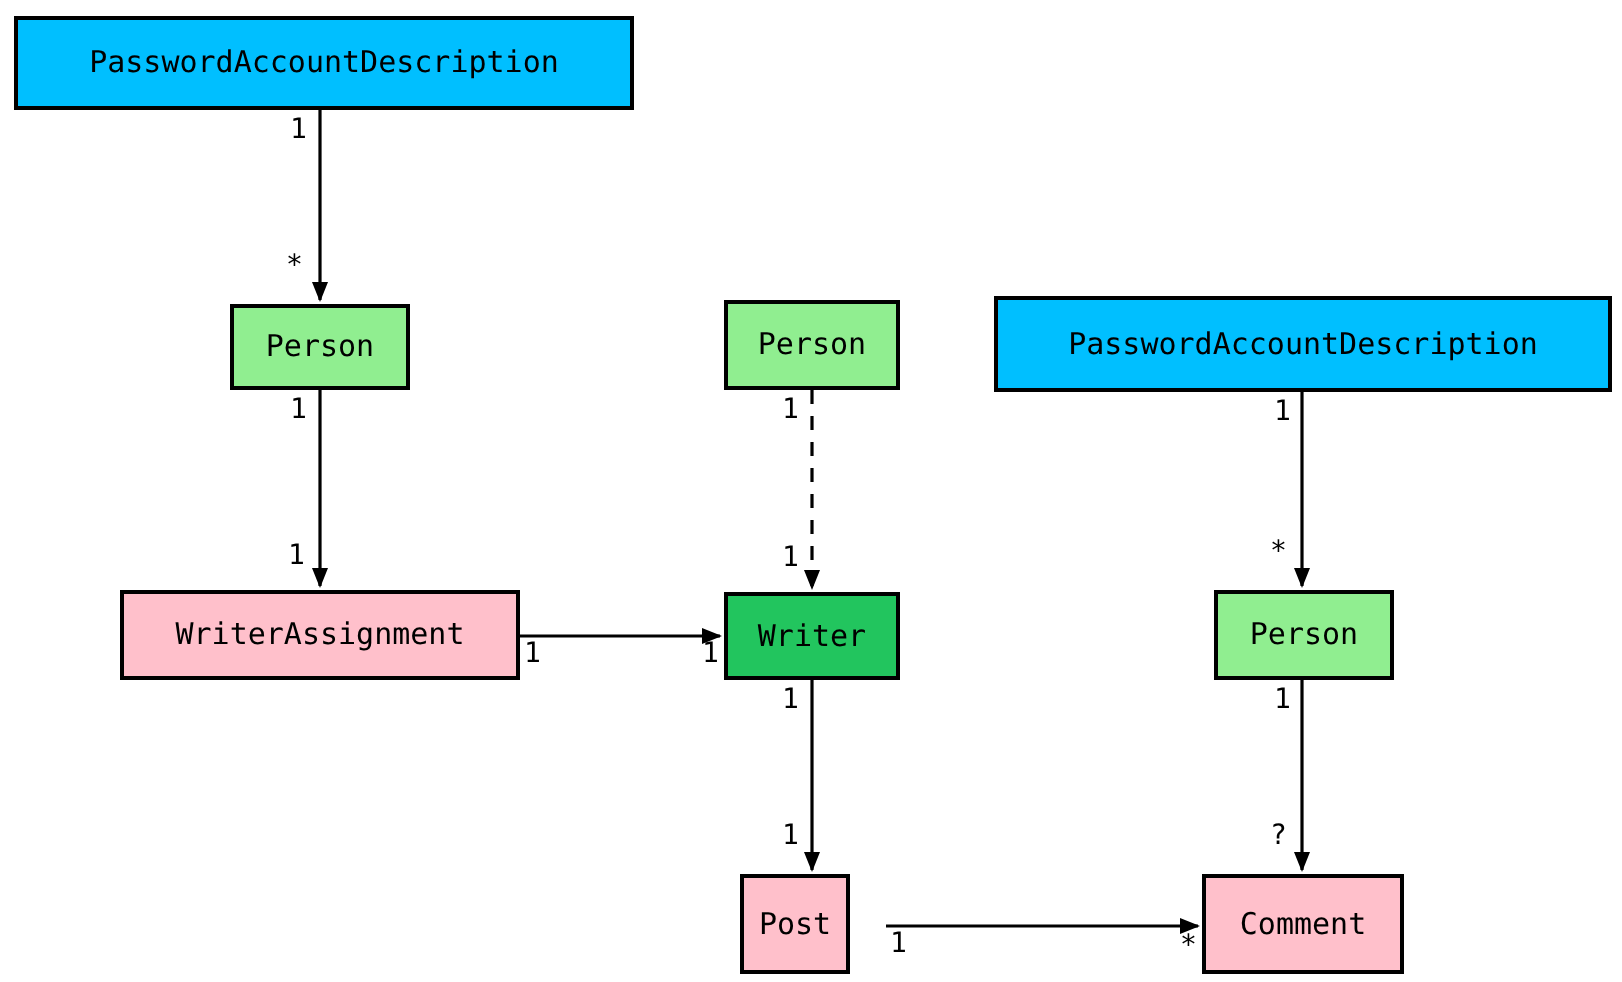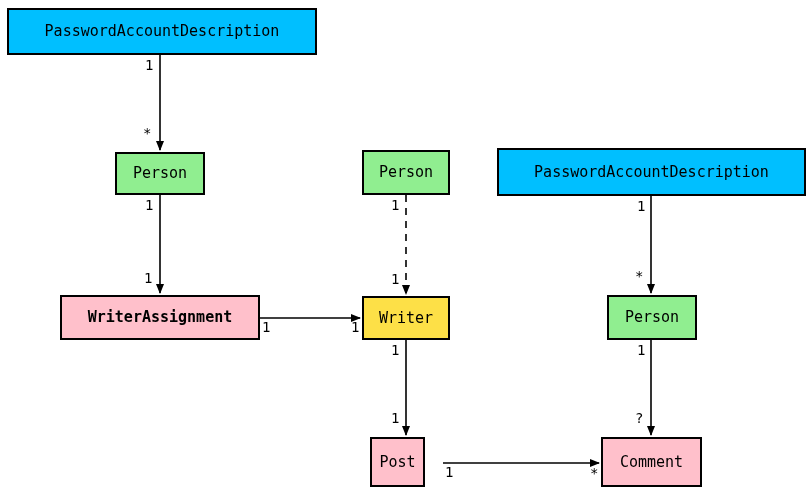--- a/index.html
+++ b/index.html
@@ -74,27 +74,27 @@
       </g>
   </svg>
 
   <div id="node-layer">
       <div class="node" style="left: 7px; top: 8px; width: 310px; height: 47px; background: rgb(0, 191, 255); border-color: rgb(0, 0, 0);">
         <span class="node-label">PasswordAccountDescription</span>
       </div>
       <div class="node" style="left: 115px; top: 152px; width: 90px; height: 43px; background: rgb(144, 238, 144); border-color: rgb(0, 0, 0);">
         <span class="node-label">Person</span>
       </div>
-      <div class="node" style="left: 60px; top: 295px; width: 200px; height: 45px; background: rgb(255, 192, 203); border-color: rgb(0, 0, 0); font-weight: bold;">
+      <div class="node" style="left: 60px; top: 295px; width: 200px; height: 45px; background: rgb(255, 192, 203); border-color: rgb(0, 0, 0);">
         <span class="node-label">WriterAssignment</span>
       </div>
       <div class="node" style="left: 362px; top: 150px; width: 88px; height: 45px; background: rgb(144, 238, 144); border-color: rgb(0, 0, 0);">
         <span class="node-label">Person</span>
       </div>
-      <div class="node" style="left: 362px; top: 296px; width: 88px; height: 44px; background: #fde047; border-color: rgb(0, 0, 0);">
+      <div class="node" style="left: 362px; top: 296px; width: 88px; height: 44px; background: #22c55e; border-color: rgb(0, 0, 0);">
         <span class="node-label">Writer</span>
       </div>
       <div class="node" style="left: 497px; top: 148px; width: 309px; height: 48px; background: rgb(0, 191, 255); border-color: rgb(0, 0, 0);">
         <span class="node-label">PasswordAccountDescription</span>
       </div>
       <div class="node" style="left: 607px; top: 295px; width: 90px; height: 45px; background: rgb(144, 238, 144); border-color: rgb(0, 0, 0);">
         <span class="node-label">Person</span>
       </div>
       <div class="node" style="left: 370px; top: 437px; width: 55px; height: 50px; background: rgb(255, 192, 203); border-color: rgb(0, 0, 0);">
         <span class="node-label">Post</span>

